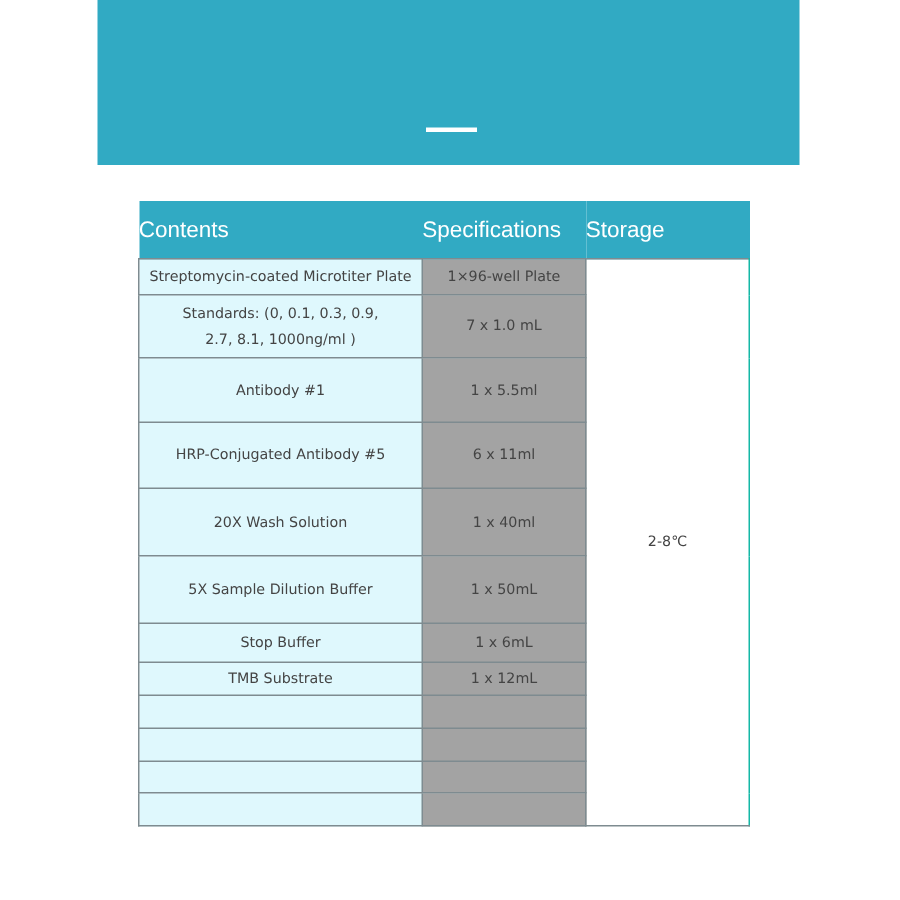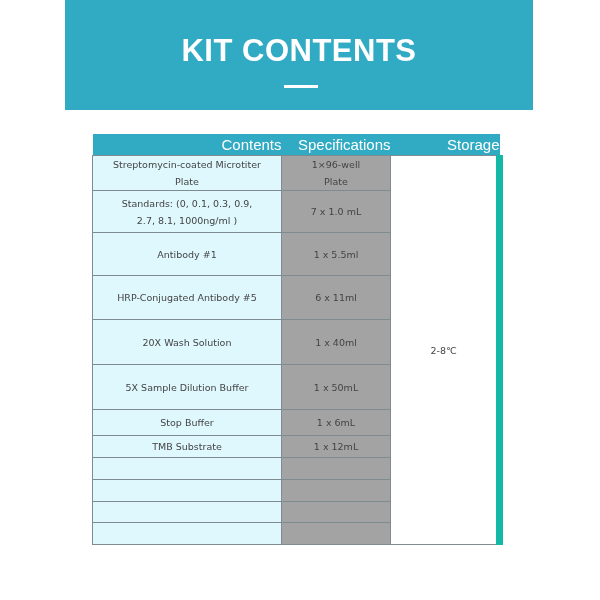--- a/index.html
+++ b/index.html
@@ -53,51 +53,50 @@
     }
     table.kit col.c1 { width: 189px; }
     table.kit col.c2 { width: 109px; }
     table.kit col.c3 { width: 109px; }
     table.kit th {
       background: #31aac3;
       color: #ffffff;
       font-family: "Liberation Sans", sans-serif;
       font-weight: normal;
       font-size: 15px;
-      height: 21px;
+      height: 38px;
       padding: 0;
-      text-align: right;
+      text-align: left;
       border: none;
     }
     table.kit td {
       border: 1px solid #7e8b90;
-      padding: 0 18px;
+      padding: 0 4px;
       text-align: center;
       vertical-align: middle;
       font-size: 9.5px;
       color: #444444;
       line-height: 17px;
     }
     table.kit td.content-cell {
       background: #dff8fd;
     }
     table.kit td.spec-cell {
       background: #a3a3a3;
     }
     table.kit td.storage-cell {
       background: #ffffff;
       border-left: 1px solid #7e8b90;
-      border-right: 7px solid #14b8a6;
+      border-right: 1px solid #14b8a6;
     }
   </style>
 </head>
 <body>
 
 <div class="banner">
-  <div class="banner-title">KIT CONTENTS</div>
   <div class="banner-rule"></div>
 </div>
 
 <table class="kit">
   <colgroup>
     <col class="c1">
       <col class="c2">
       <col class="c3">
   </colgroup>
   <thead>

